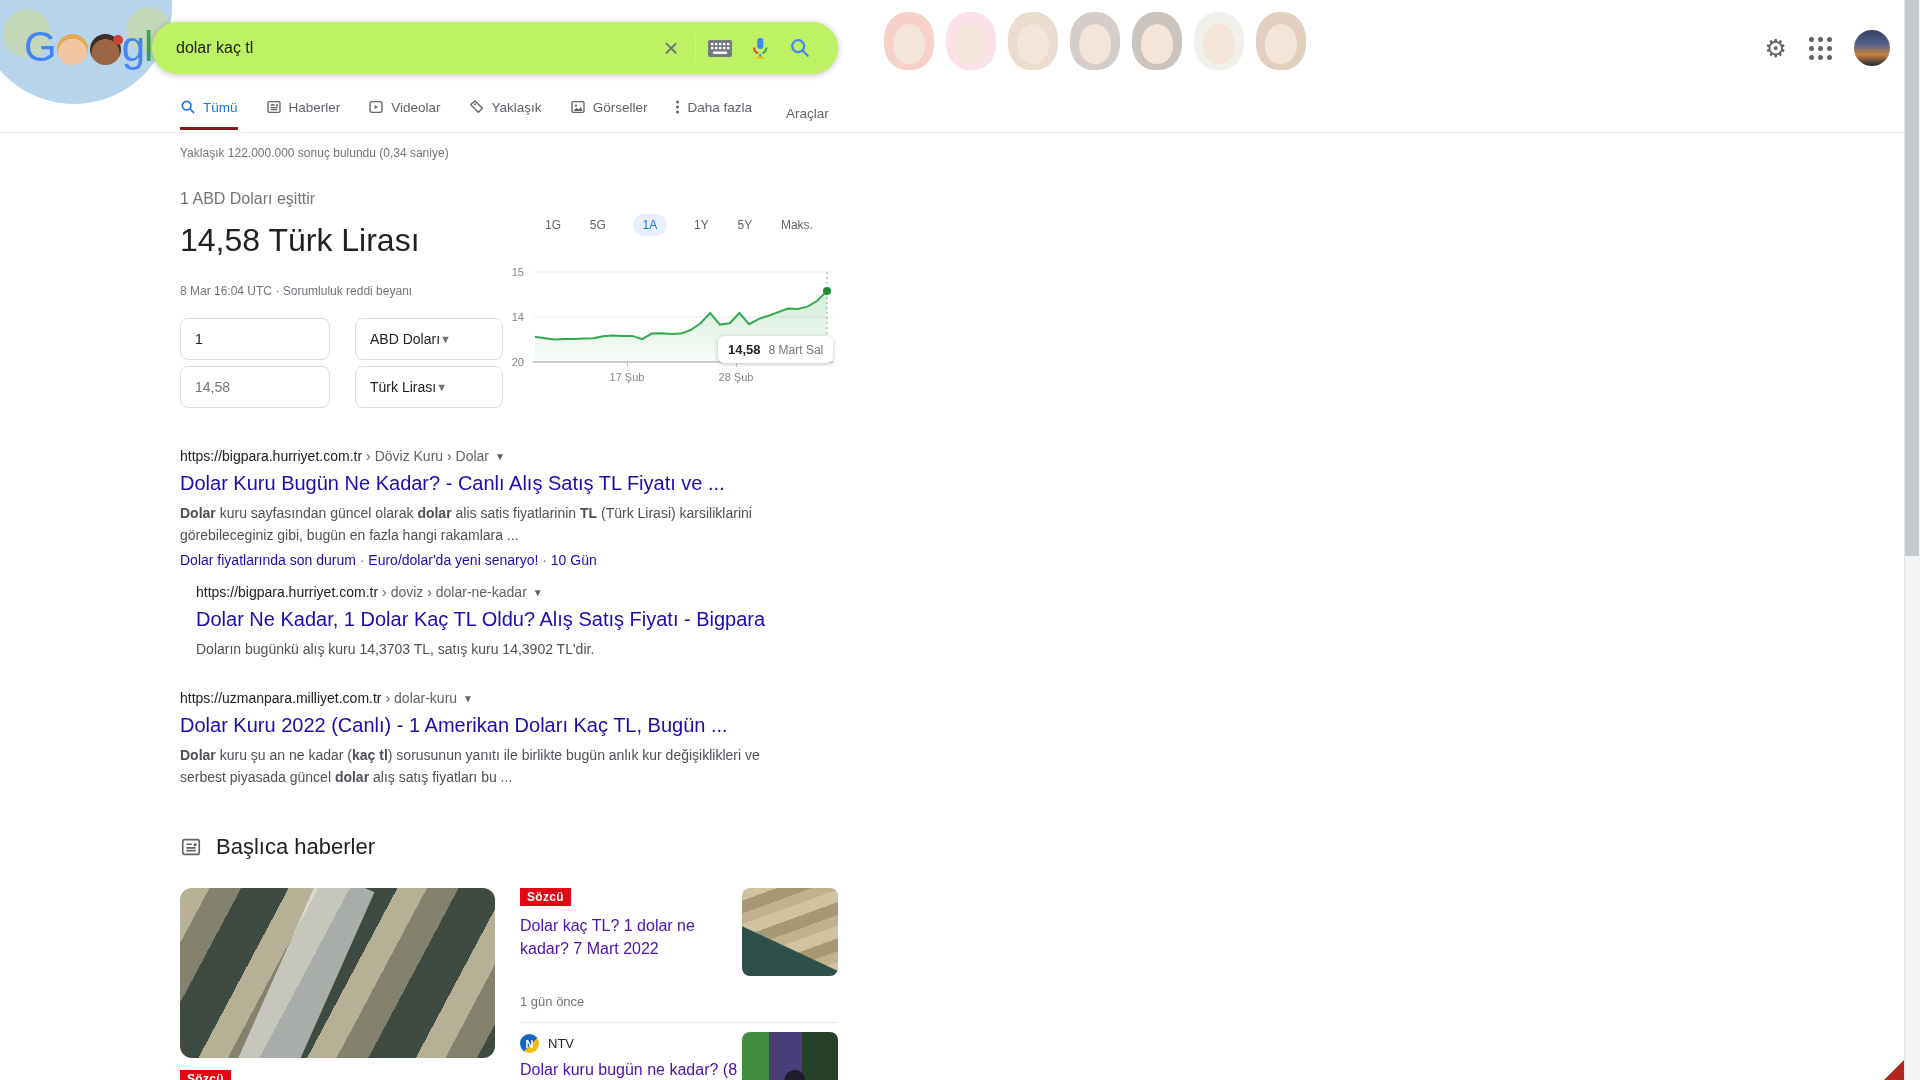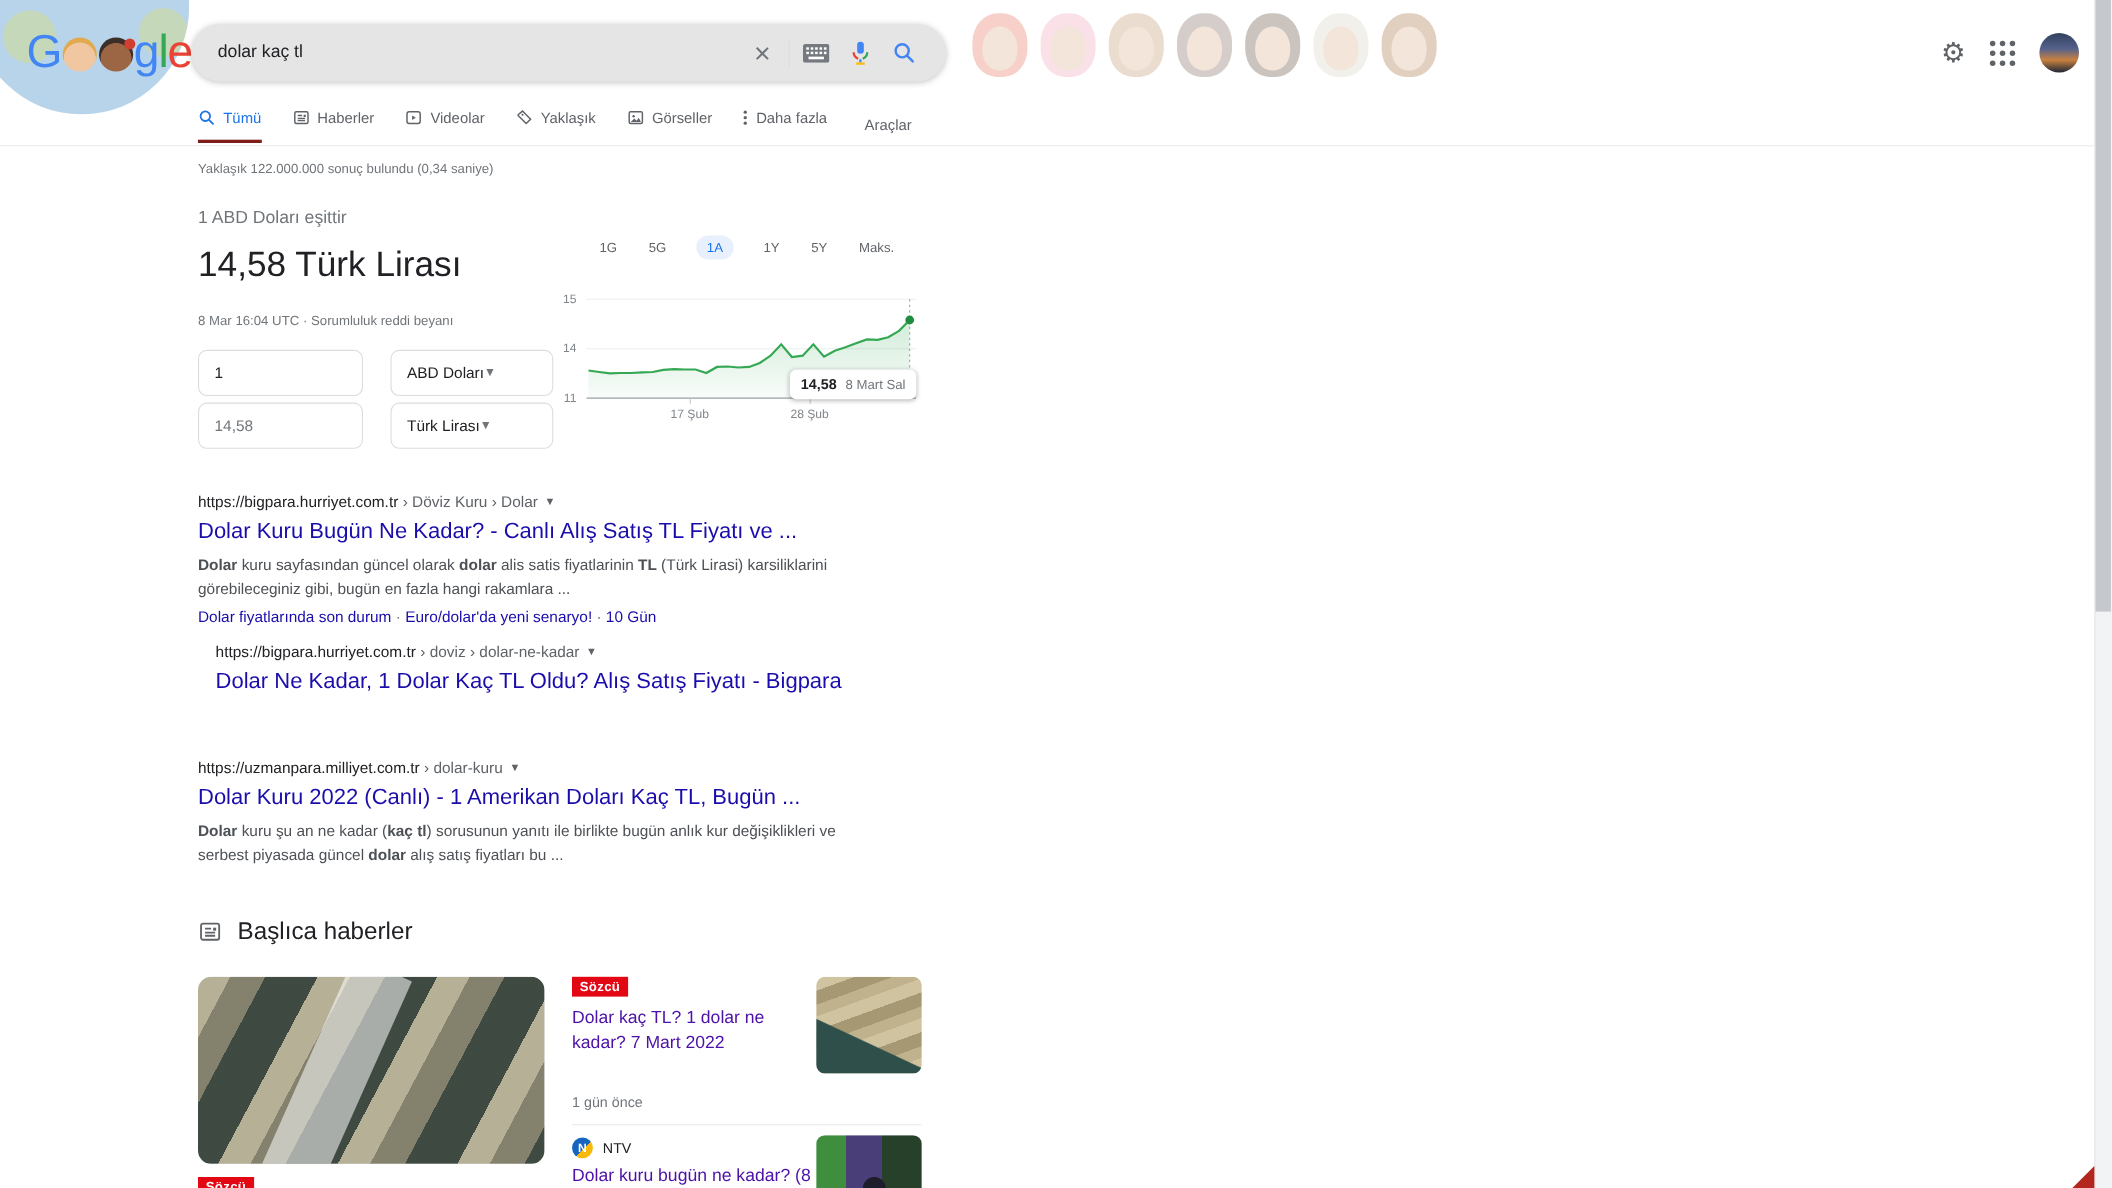--- a/index.html
+++ b/index.html
@@ -23,22 +23,22 @@
     position:absolute; left:24px; top:26px; display:flex; align-items:center;
     font-size:42px; font-weight:500; letter-spacing:-1px; line-height:42px;
   }
   .dl-g1 { color:#4285f4; } .dl-g2 { color:#4285f4; } .dl-l { color:#34a853; } .dl-e { color:#ea4335; }
   .doodle-face { display:inline-block; width:31px; height:31px; border-radius:50%; margin:0 1px; position:relative; top:2px; }
   .doodle-face.f1 { background:radial-gradient(circle at 50% 62%, #f0c7a0 58%, #e2aa4f 60%); }
   .doodle-face.f2 { background:radial-gradient(circle at 50% 62%, #9c6644 56%, #3c2e28 58%); }
   .doodle-face.f2::after { content:""; position:absolute; right:-2px; top:1px; width:10px; height:10px; border-radius:50%; background:#d23f31; }
 
   .search-bar {
-    position:absolute; left:174px; top:22px; width:686px; height:52px;
-    background:#e5e5e5; border-radius:26px;
+    position:absolute; left:152px; top:22px; width:686px; height:52px;
+    background:#bef264; border-radius:26px;
     box-shadow:0 1px 6px rgba(32,33,36,.28);
     display:flex; align-items:center; padding:0 18px 0 24px;
   }
   .search-input {
     flex:1; border:none; outline:none; font-size:16px; color:#202124;
     font-family:"Liberation Sans", sans-serif; background:transparent;
   }
   .sb-icon { display:flex; align-items:center; justify-content:center; width:40px; height:40px; cursor:pointer; flex:0 0 auto; }
   .sb-clear { font-size:26px; color:#70757a; line-height:1; }
   .sb-divider { width:1px; height:26px; background:#dadce0; margin:0 4px; flex:0 0 auto; }
@@ -343,21 +343,21 @@
     <span class="rng">1G</span>
     <span class="rng">5G</span>
     <span class="rng sel">1A</span>
     <span class="rng">1Y</span>
     <span class="rng">5Y</span>
     <span class="rng">Maks.</span>
   </div>
 
   <span class="ylab y15">15</span>
   <span class="ylab y14">14</span>
-  <span class="ylab y13">11</span>
+  <span class="ylab y13">20</span>
 
   <div class="chart-plot">
     <svg id="chart-svg" width="300" height="104" viewBox="0 0 300 104">
       <defs>
         <linearGradient id="areaFill" x1="0" y1="0" x2="0" y2="1">
           <stop offset="0%" stop-color="rgba(52,168,83,0.22)"></stop>
           <stop offset="100%" stop-color="rgba(52,168,83,0.03)"></stop>
         </linearGradient>
       </defs>
       <line x1="0" y1="10" x2="300" y2="10" stroke="#ebedef" stroke-width="1"></line>
@@ -395,20 +395,21 @@
     </div>
   </div>
 
   <div class="result r2">
     <div class="cite-row">
       <span>https://bigpara.hurriyet.com.tr</span>
       <span class="cite-path">› doviz › dolar-ne-kadar</span>
       <span class="cite-caret">▼</span>
     </div>
     <div class="r-title">Dolar Ne Kadar, 1 Dolar Kaç TL Oldu? Alış Satış Fiyatı - Bigpara</div>
+    <div class="r-snippet">Doların bugünkü alış kuru 14,3703 TL, satış kuru 14,3902 TL'dir.</div>
   </div>
 
   <div class="result r3">
     <div class="cite-row">
       <span>https://uzmanpara.milliyet.com.tr</span>
       <span class="cite-path">› dolar-kuru</span>
       <span class="cite-caret">▼</span>
     </div>
     <div class="r-title">Dolar Kuru 2022 (Canlı) - 1 Amerikan Doları Kaç TL, Bugün ...</div>
     <div class="r-snippet"><b>Dolar</b> kuru şu an ne kadar (<b>kaç tl</b>) sorusunun yanıtı ile birlikte bugün anlık kur değişiklikleri ve serbest piyasada güncel <b>dolar</b> alış satış fiyatları bu ...</div>

